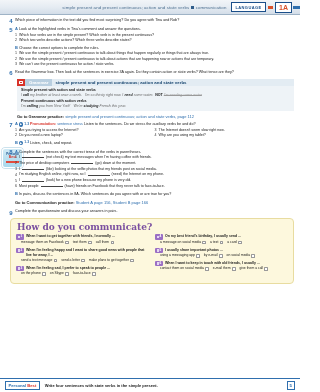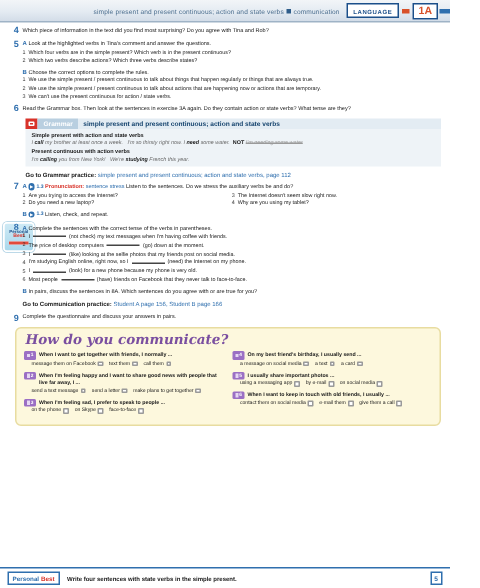--- a/index.html
+++ b/index.html
@@ -139,21 +139,21 @@
   
   .quest {
     margin:2px 6px 0 10px;
     background:#fdf8dd;
     border:0.7px solid #e8dca0;
     border-radius:4px;
     padding:3px 5px 4px 5px;
   }
   .quest-title {
     font-family:"DejaVu Serif", serif;
-    font-style:italic; font-weight:bold;
+    font-weight:bold;
     font-size:9px; color:#7a4fa0;
     margin:0 0 2.5px 1px;
   }
   .q-cols { display:flex; gap:6px; }
   .q-col { flex:1 1 50%; }
   .q-item { margin-bottom:2.6px; }
   .q-head { display:flex; align-items:flex-start; gap:2px; }
   .q-badge {
     flex:0 0 auto;
     background:#9b6fc4; color:#fff; font-weight:bold;

